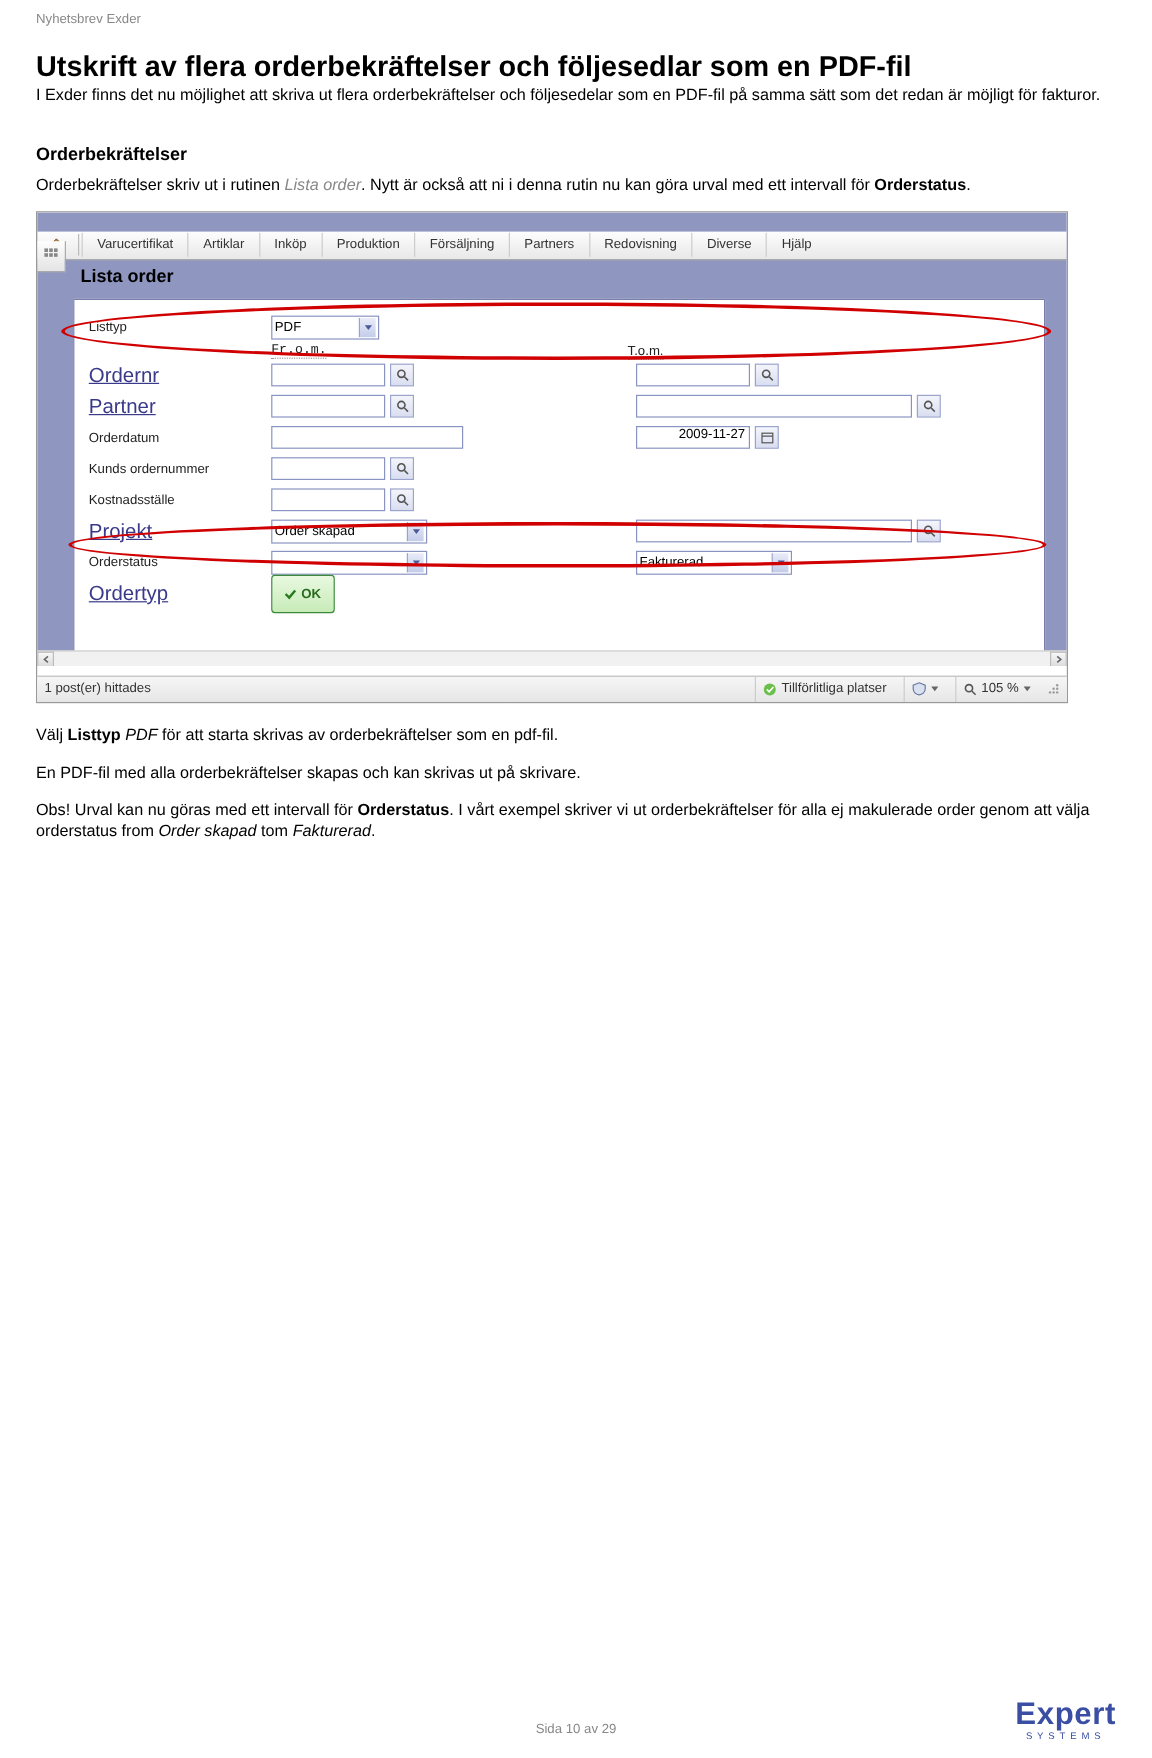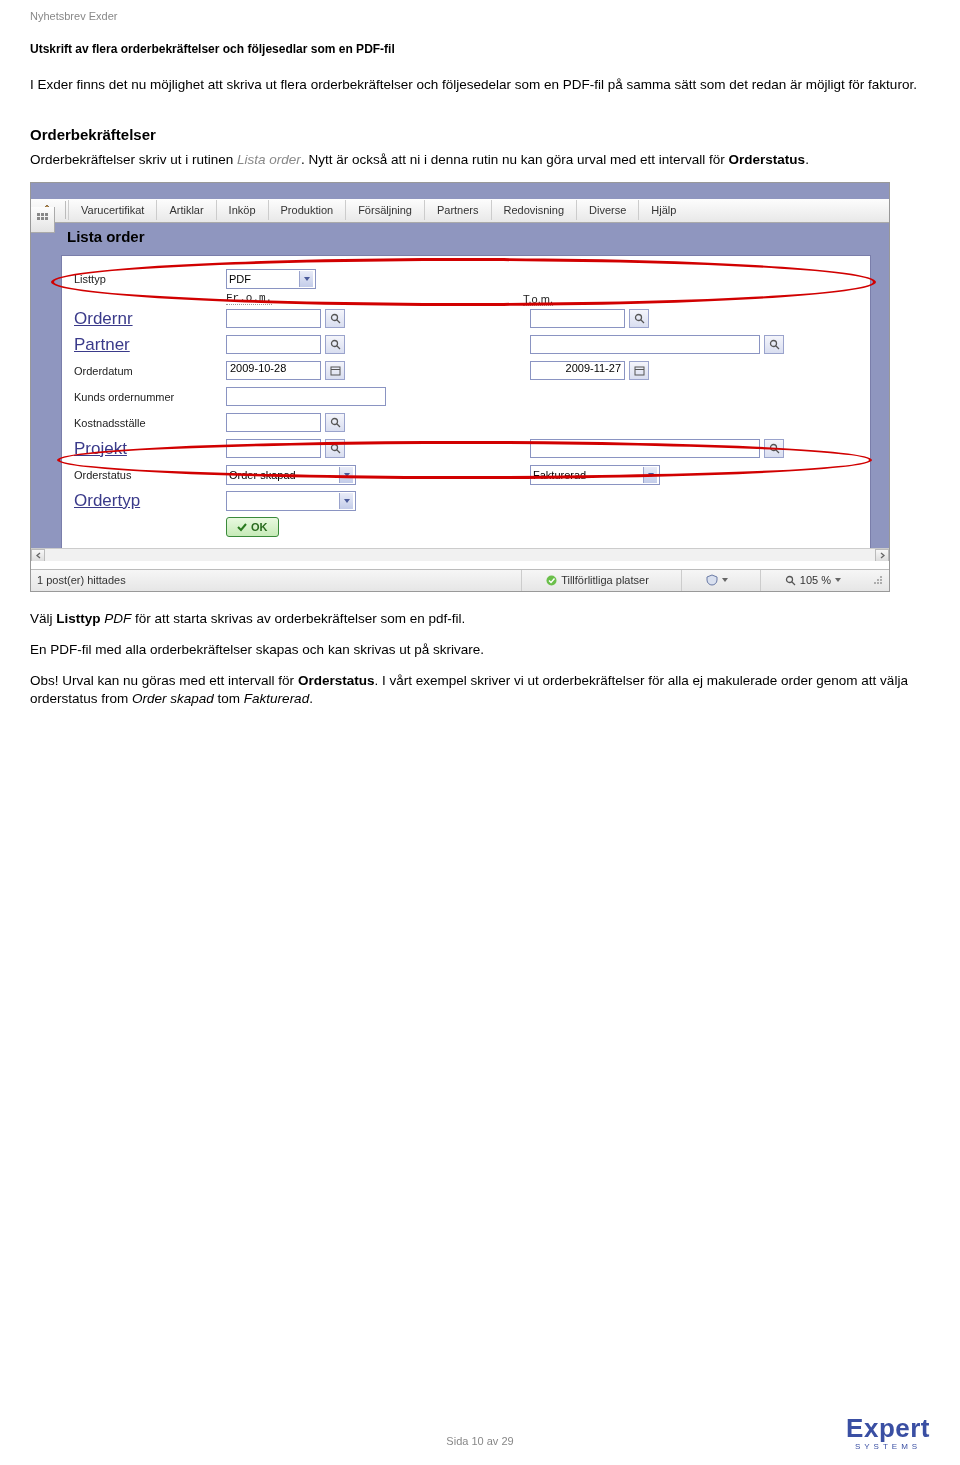--- a/index.html
+++ b/index.html
@@ -15,24 +15,24 @@
   }
   .page {
     padding: 10px 30px 20px 30px;
   }
   .header-label {
     font-size: 11px;
     color: #888;
     margin-bottom: 20px;
   }
   h1 {
-    font-size: 12px;
+    font-size: 24px;
     font-weight: bold;
     color: #000;
-    margin-bottom: 20px;
+    margin-bottom: 0;
   }
   p { font-size: 13.5px; line-height: 1.4; margin-bottom: 12px; }
   h2 { font-size: 15px; font-weight: bold; margin-top: 31px; margin-bottom: 8px; }
   .italic { font-style: italic; }
   .gray-italic { font-style: italic; color: #888; }
   .bold { font-weight: bold; }
 
   
   .scr-wrap {
     position: relative;
@@ -127,21 +127,21 @@
     display: flex; align-items:center; justify-content:center;
   }
   .ico-btn {
     width: 20px; height: 19px;
     border: 1px solid #9aa3cc;
     background: linear-gradient(#f4f5fb,#d9def0);
     display: inline-flex; align-items: center; justify-content: center;
     margin-left: 4px;
   }
   .ok-btn {
-    height: 20px; padding: 0 10px;
+    height: 32px; padding: 0 10px;
     border: 1px solid #3a8a3a; border-radius: 3px;
     background: linear-gradient(#e9f9e0,#c7ebb8);
     font-size: 11px; font-weight: bold; color: #2a6b1f;
     display: inline-flex; align-items: center; gap: 4px;
   }
   .dotted-u { border-bottom: 1px dotted #999; text-decoration: none; color:#222; display:inline-block; }
 
   
   .hsb {
     position: absolute;
@@ -159,21 +159,21 @@
     left: 0; right: 0; bottom: 0;
     height: 22px;
     background: linear-gradient(#f6f6f6,#e6e6e6);
     border-top: 1px solid #bbb;
     display:flex; align-items:center;
     font-size: 11px; color:#333;
     padding: 0 6px;
     gap: 8px;
   }
   .scr-status .spacer{ flex:1; }
-  .scr-status .seg { display:flex;align-items:center;gap:4px; padding:0 24px; border-left:1px solid #ccc; height:100%; }
+  .scr-status .seg { display:flex;align-items:center;gap:4px; padding:0 6px; border-left:1px solid #ccc; height:100%; }
 
   
   .ellipse {
     position: absolute;
     border: 3px solid #d10000;
     border-radius: 50%;
     background: transparent;
     pointer-events: none;
   }
   .ell1 { left: 20px; top: 75px; width: 825px; height: 48px; }
@@ -316,29 +316,20 @@
               <div class="fa-row">
                 <span class="inp" style="width:95px;"></span>
                 <span class="ico-btn">
                     <svg width="11" height="11" viewBox="0 0 11 11">
                       <circle cx="4.5" cy="4.5" r="3" fill="none" stroke="#555" stroke-width="1.3"></circle>
                       <line x1="7" y1="7" x2="10" y2="10" stroke="#555" stroke-width="1.3"></line>
                     </svg>
                   </span>
               </div>
               <div class="fa-row">
-                <span class="inp" style="width:95px;">2009-10-28</span>
-                <span class="ico-btn">
-                    <svg width="11" height="11" viewBox="0 0 11 11">
-                      <rect x="1" y="2" width="9" height="8" fill="none" stroke="#555"></rect>
-                      <line x1="1" y1="4.5" x2="10" y2="4.5" stroke="#555"></line>
-                    </svg>
-                  </span>
-              </div>
-              <div class="fa-row">
                   <span class="inp" style="width:160px;"></span>
                 </div>
               <div class="fa-row">
                 <span class="inp" style="width:95px;"></span>
                 <span class="ico-btn">
                     <svg width="11" height="11" viewBox="0 0 11 11">
                       <circle cx="4.5" cy="4.5" r="3" fill="none" stroke="#555" stroke-width="1.3"></circle>
                       <line x1="7" y1="7" x2="10" y2="10" stroke="#555" stroke-width="1.3"></line>
                     </svg>
                   </span>

